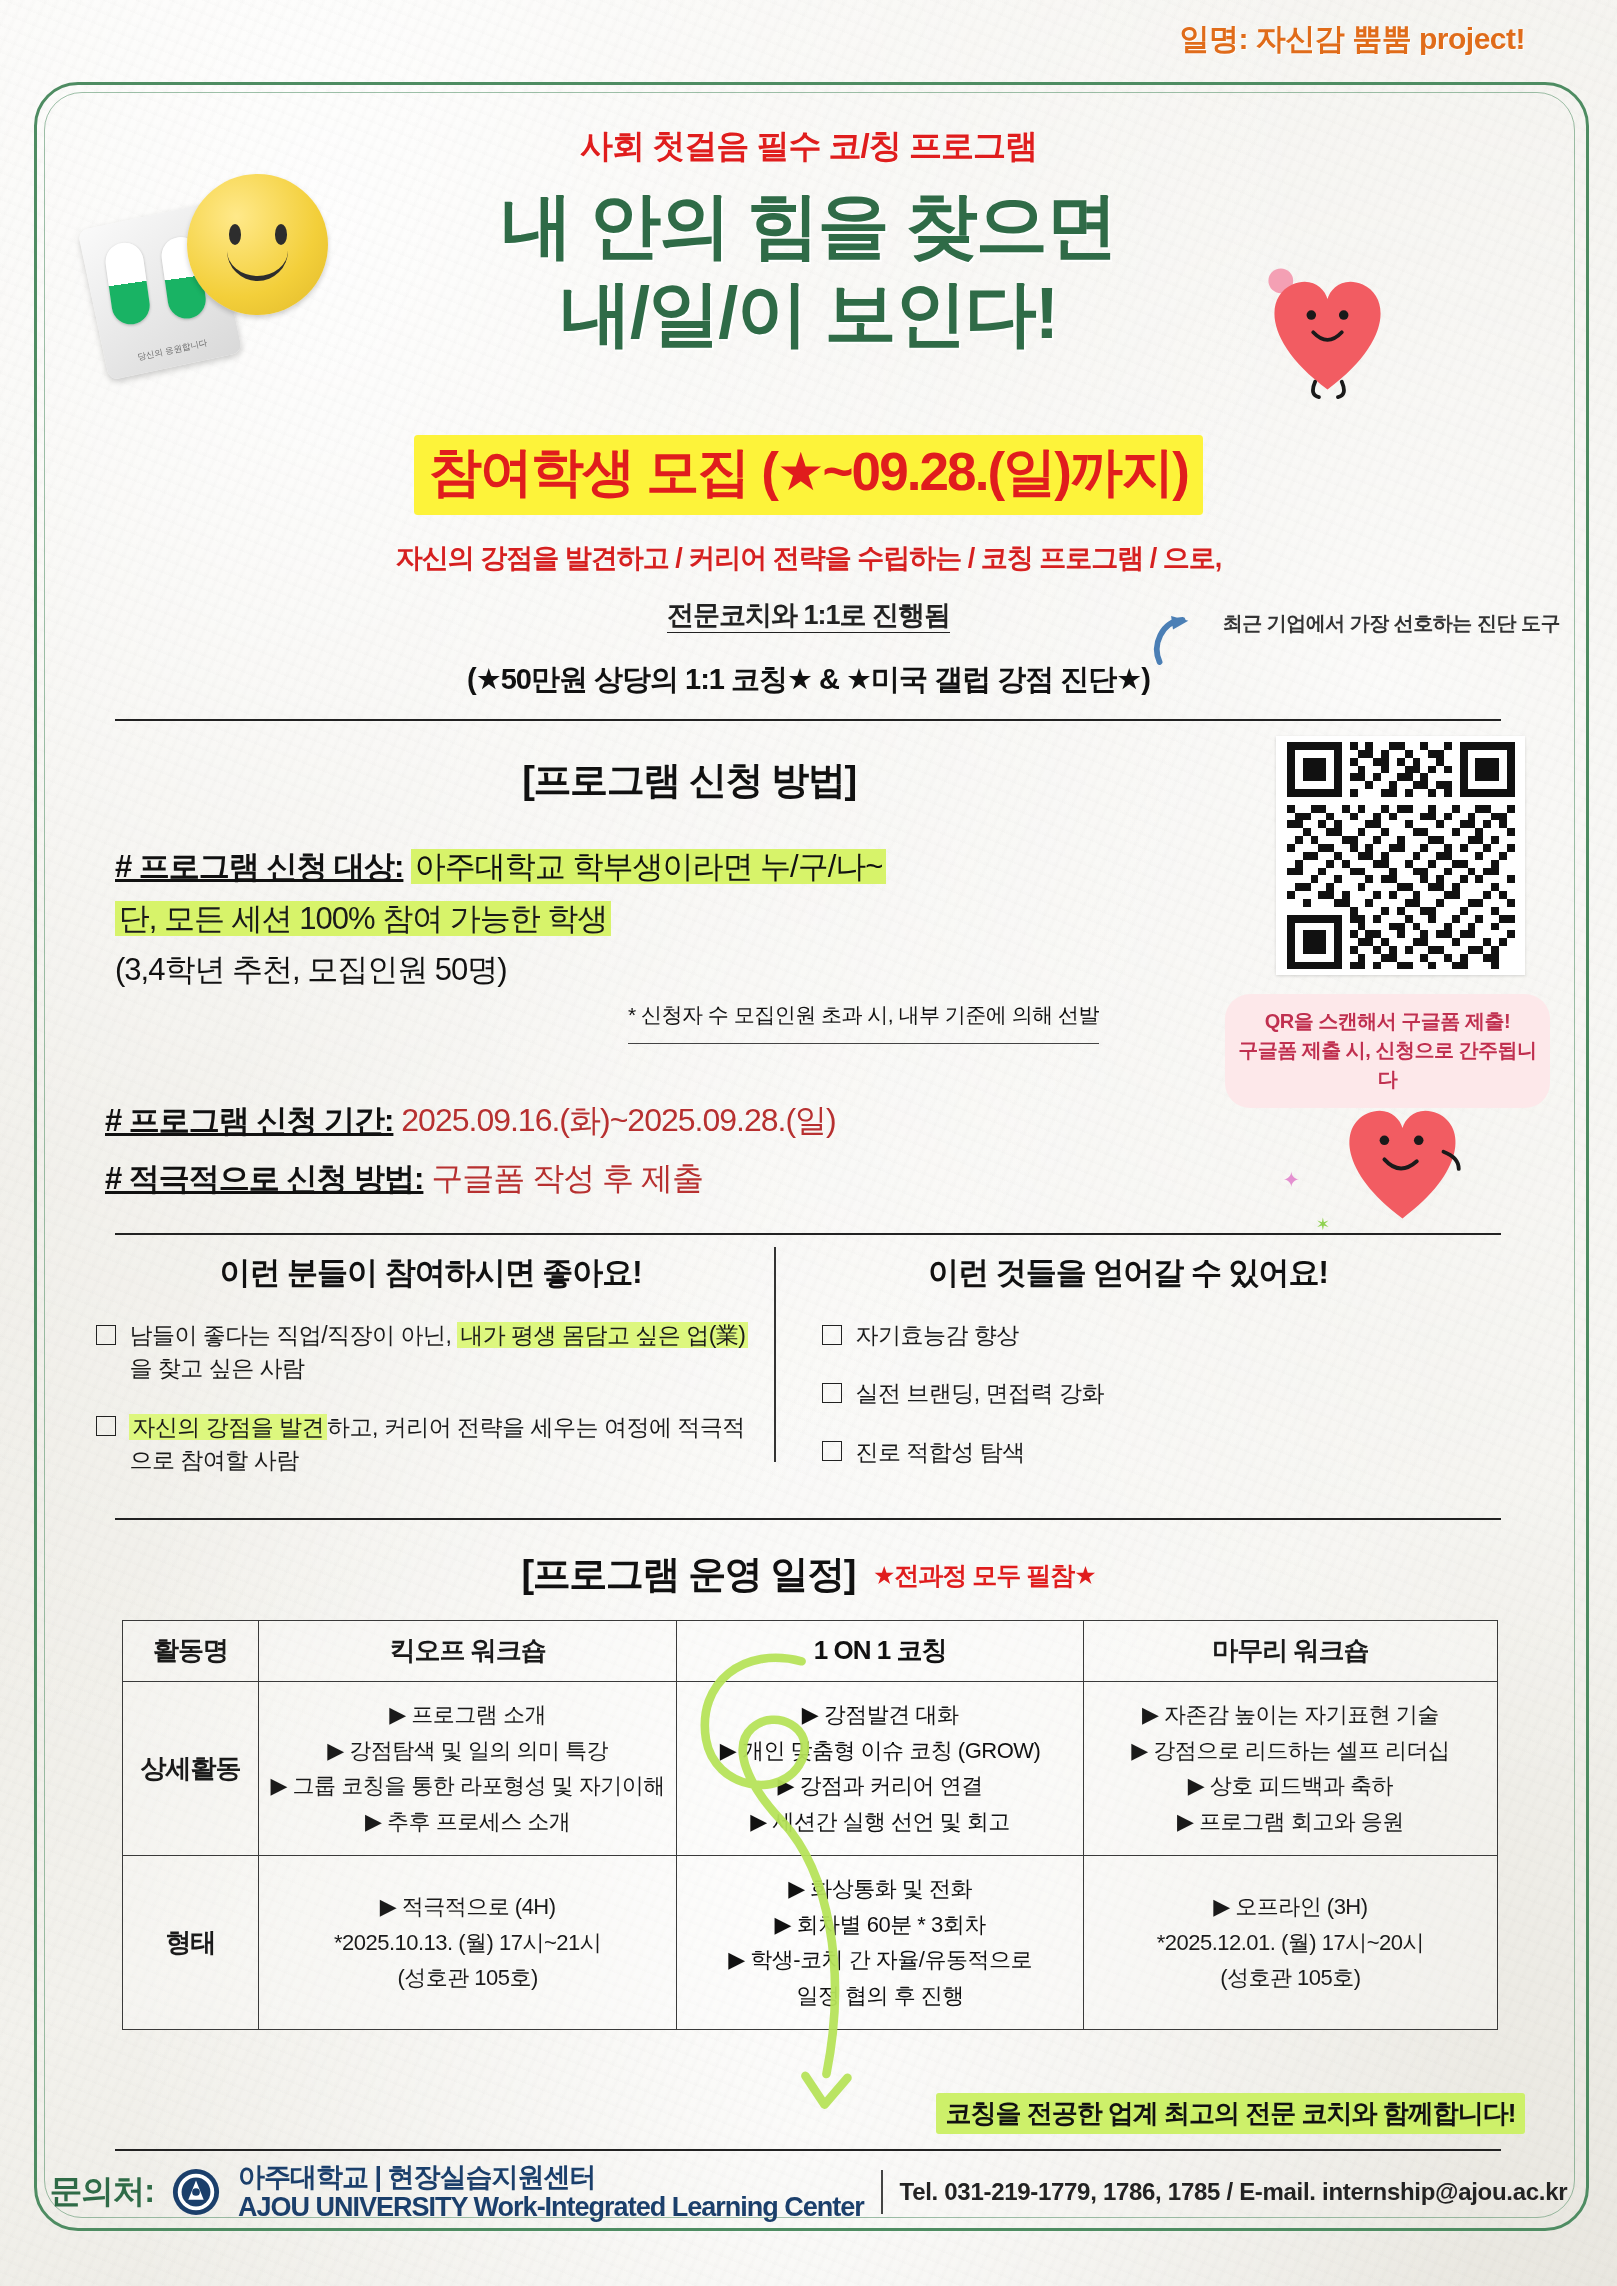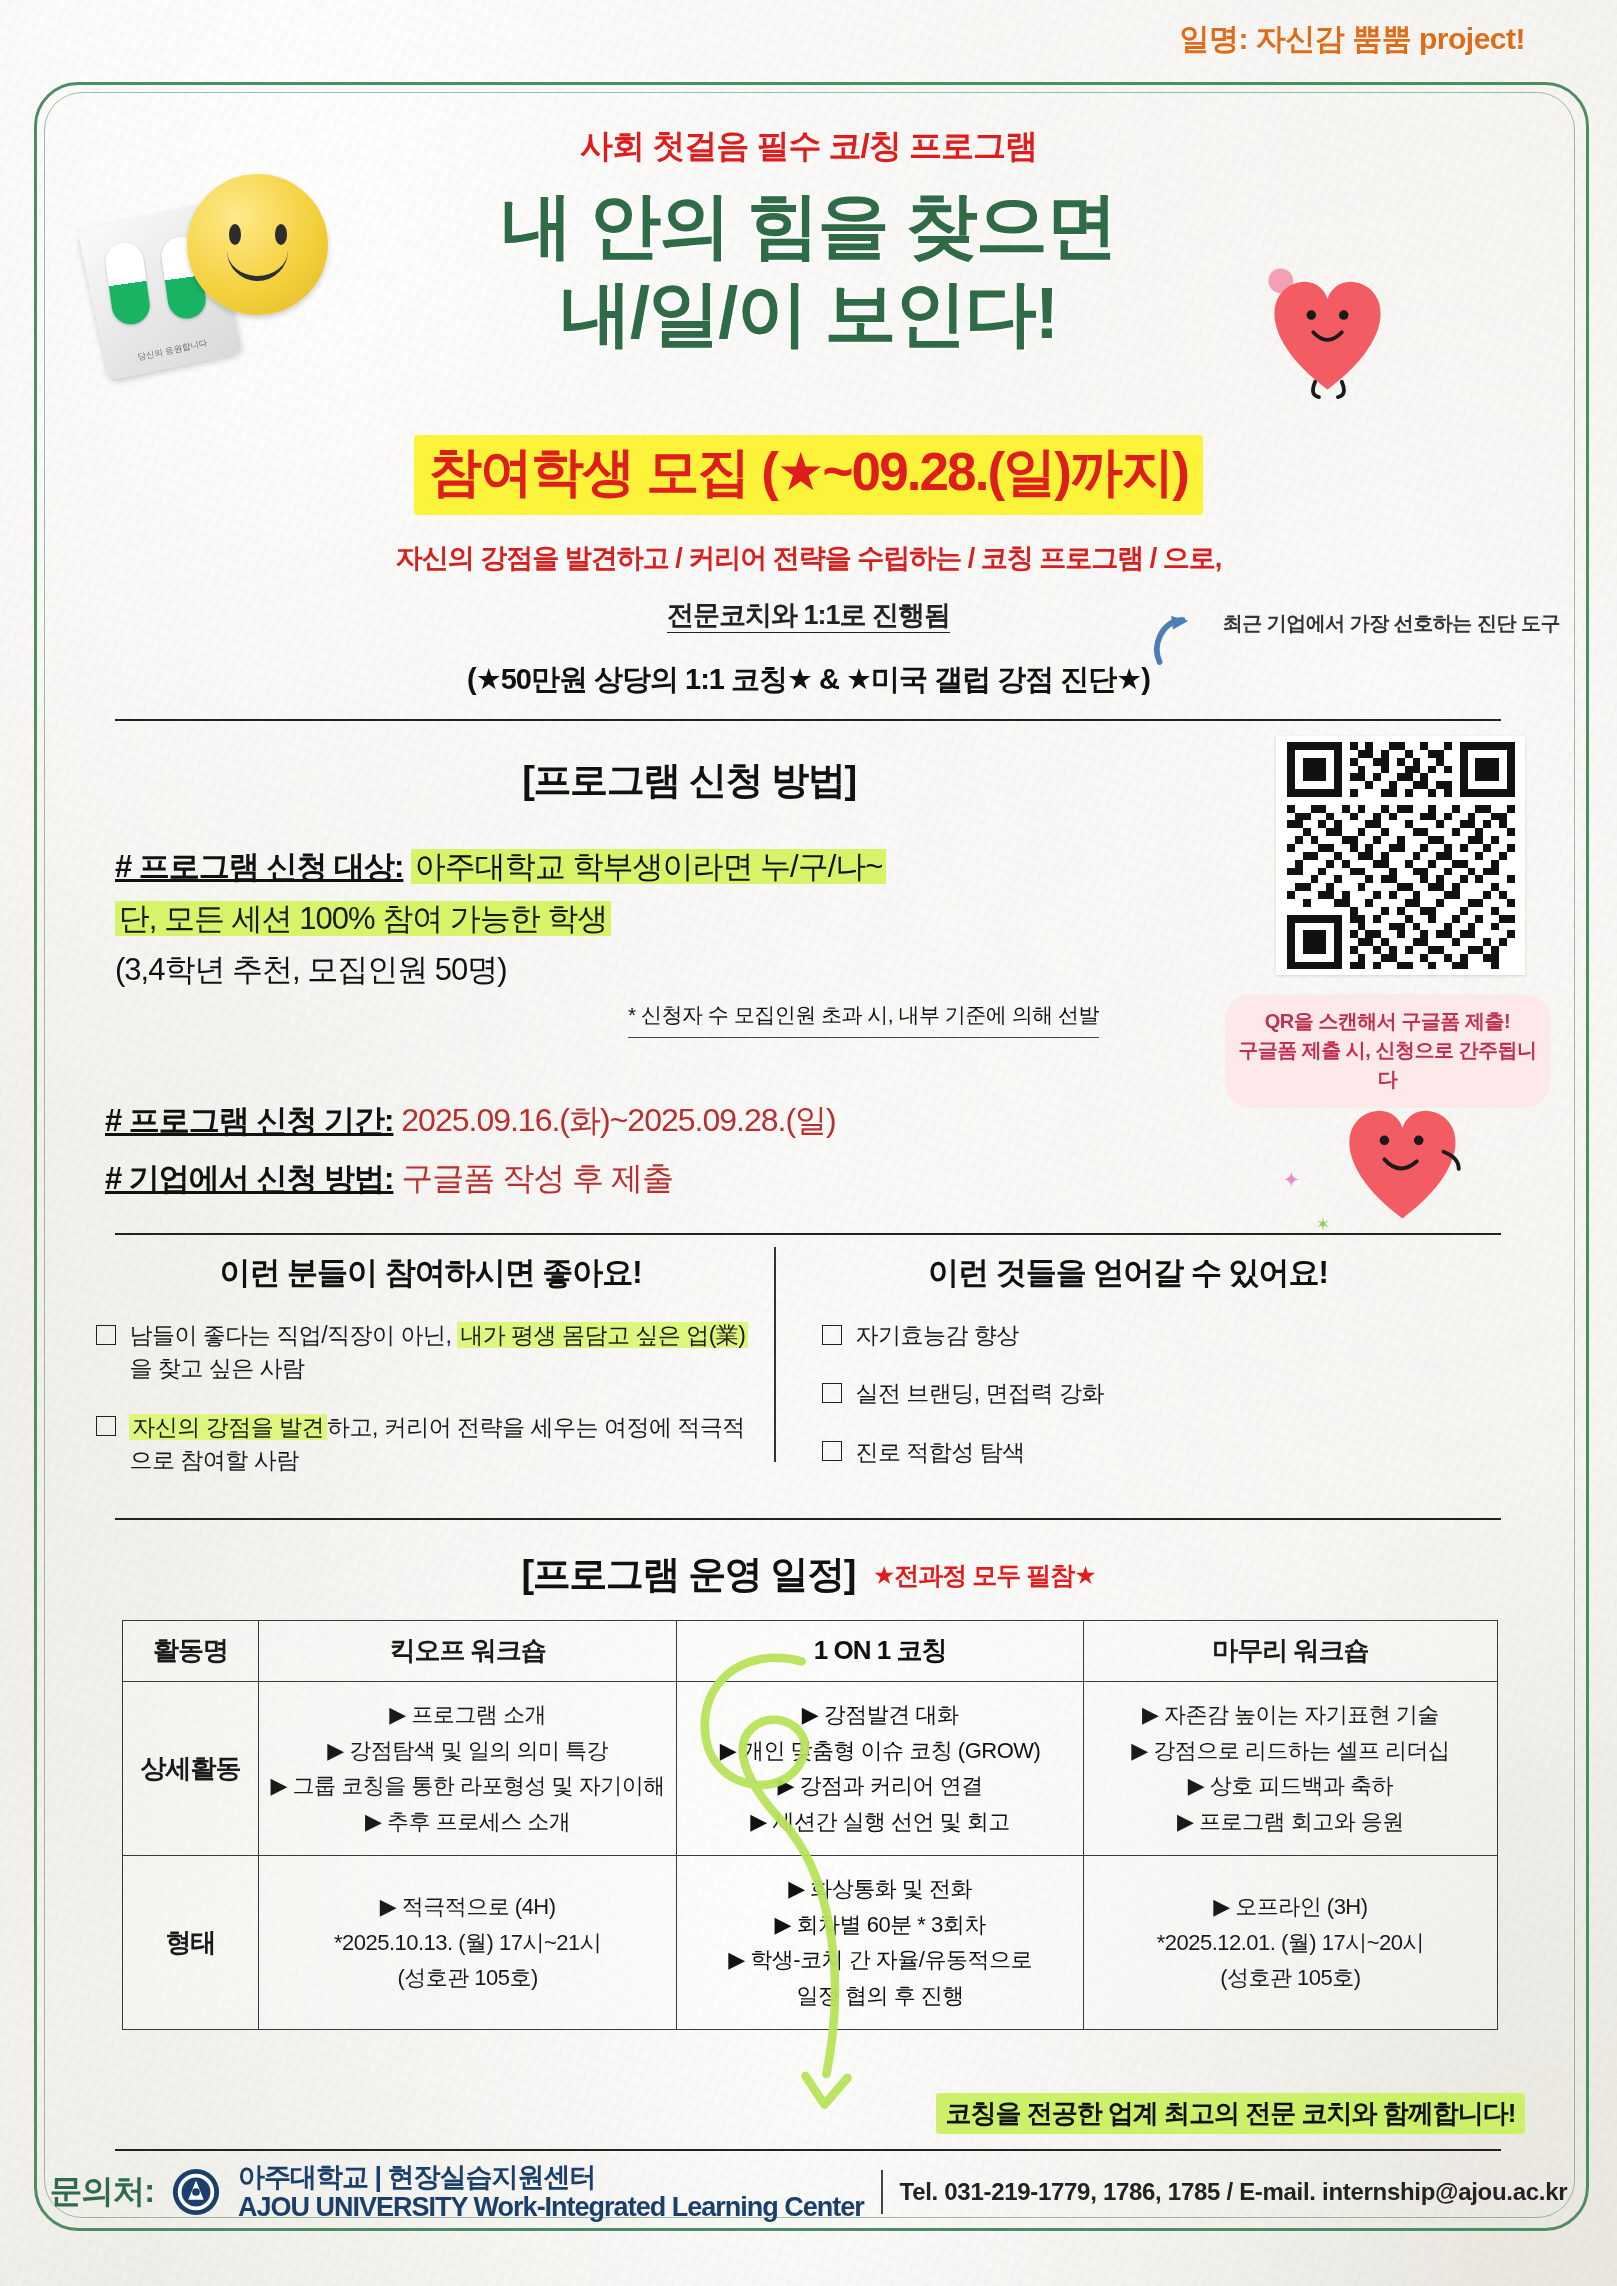--- a/index.html
+++ b/index.html
@@ -96,21 +96,21 @@
   .hl-green{background:#d7f36a;padding:0 3.8px;}
   .hl-green-soft{background:#ddf77e;padding:0 2.9px;}
 
   .apply-target{position:absolute;left:115px;top:846px;width:1013px;}
   .apply-target .line1{font-size:31px;letter-spacing:-1px;}
   .apply-target .t-val{color:#111;}
   .apply-target .line2{font-size:31px;letter-spacing:-1px;margin-top:9.6px;}
   .apply-target .line3{font-size:31px;letter-spacing:-1px;margin-top:9.6px;color:#111;}
   .apply-note{
     font-size:21px;color:#111;margin-top:9.6px;letter-spacing:-0.5px;
-    border-bottom:1px solid #444;display:inline-block;padding-bottom:8px;
+    border-bottom:1px solid #444;display:inline-block;padding-bottom:14px;
   }
 
   .apply-period{position:absolute;left:105px;top:1099px;font-size:32px;letter-spacing:-1px;}
   .apply-method{position:absolute;left:105px;top:1157px;font-size:32px;letter-spacing:-1px;}
   .apply-period .v{color:#b73030;}
   .apply-method .v{color:#b73030;text-align:right;}
 
   
   .qr-box{position:absolute;right:92px;top:736px;width:249px;height:239px;background:#fff;padding:5.7px;box-sizing:border-box;box-shadow:0 1px 2.9px rgba(0,0,0,.15);}
   .qr-inner{width:100%;height:100%;}
@@ -487,21 +487,21 @@
     <div style="text-align:right;padding-right:29px;">
       <span class="apply-note">* 신청자 수 모집인원 초과 시, 내부 기준에 의해 선발</span>
     </div>
   </div>
 
   <div class="apply-period">
     <span class="row-label"># 프로그램 신청 기간:</span>
     <span class="v">2025.09.16.(화)~2025.09.28.(일)</span>
   </div>
   <div class="apply-method">
-    <span class="row-label"># 기업에서 신청 방법:</span>
+    <span class="row-label"># 적극적으로 신청 방법:</span>
     <span class="v">구글폼 작성 후 제출</span>
   </div>
 
   <div class="hr" style="left:115px;top:1233px;width:1386px;"></div>
   <div class="vline"></div>
 
   <div class="left-col">
     <div class="col-title">이런 분들이 참여하시면 좋아요!</div>
     <div class="check-item">
       <span class="cbox"></span>

